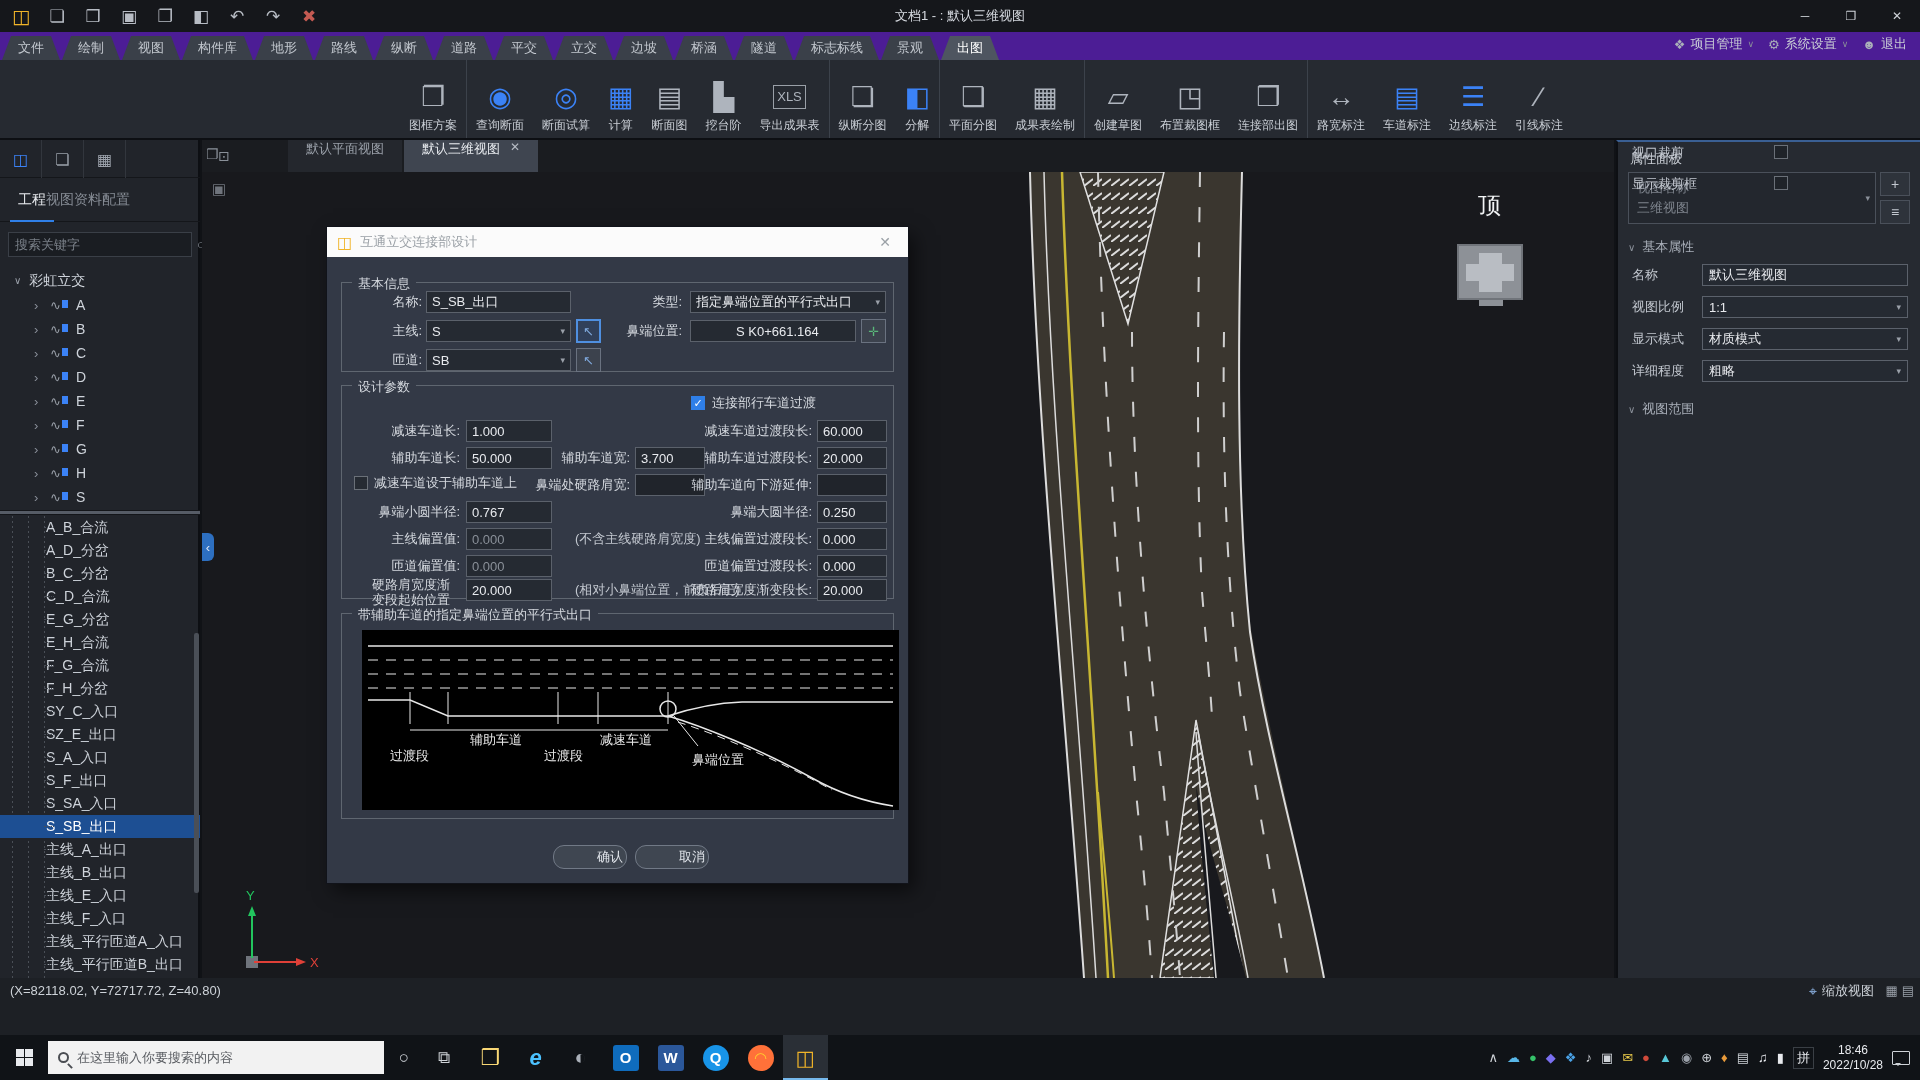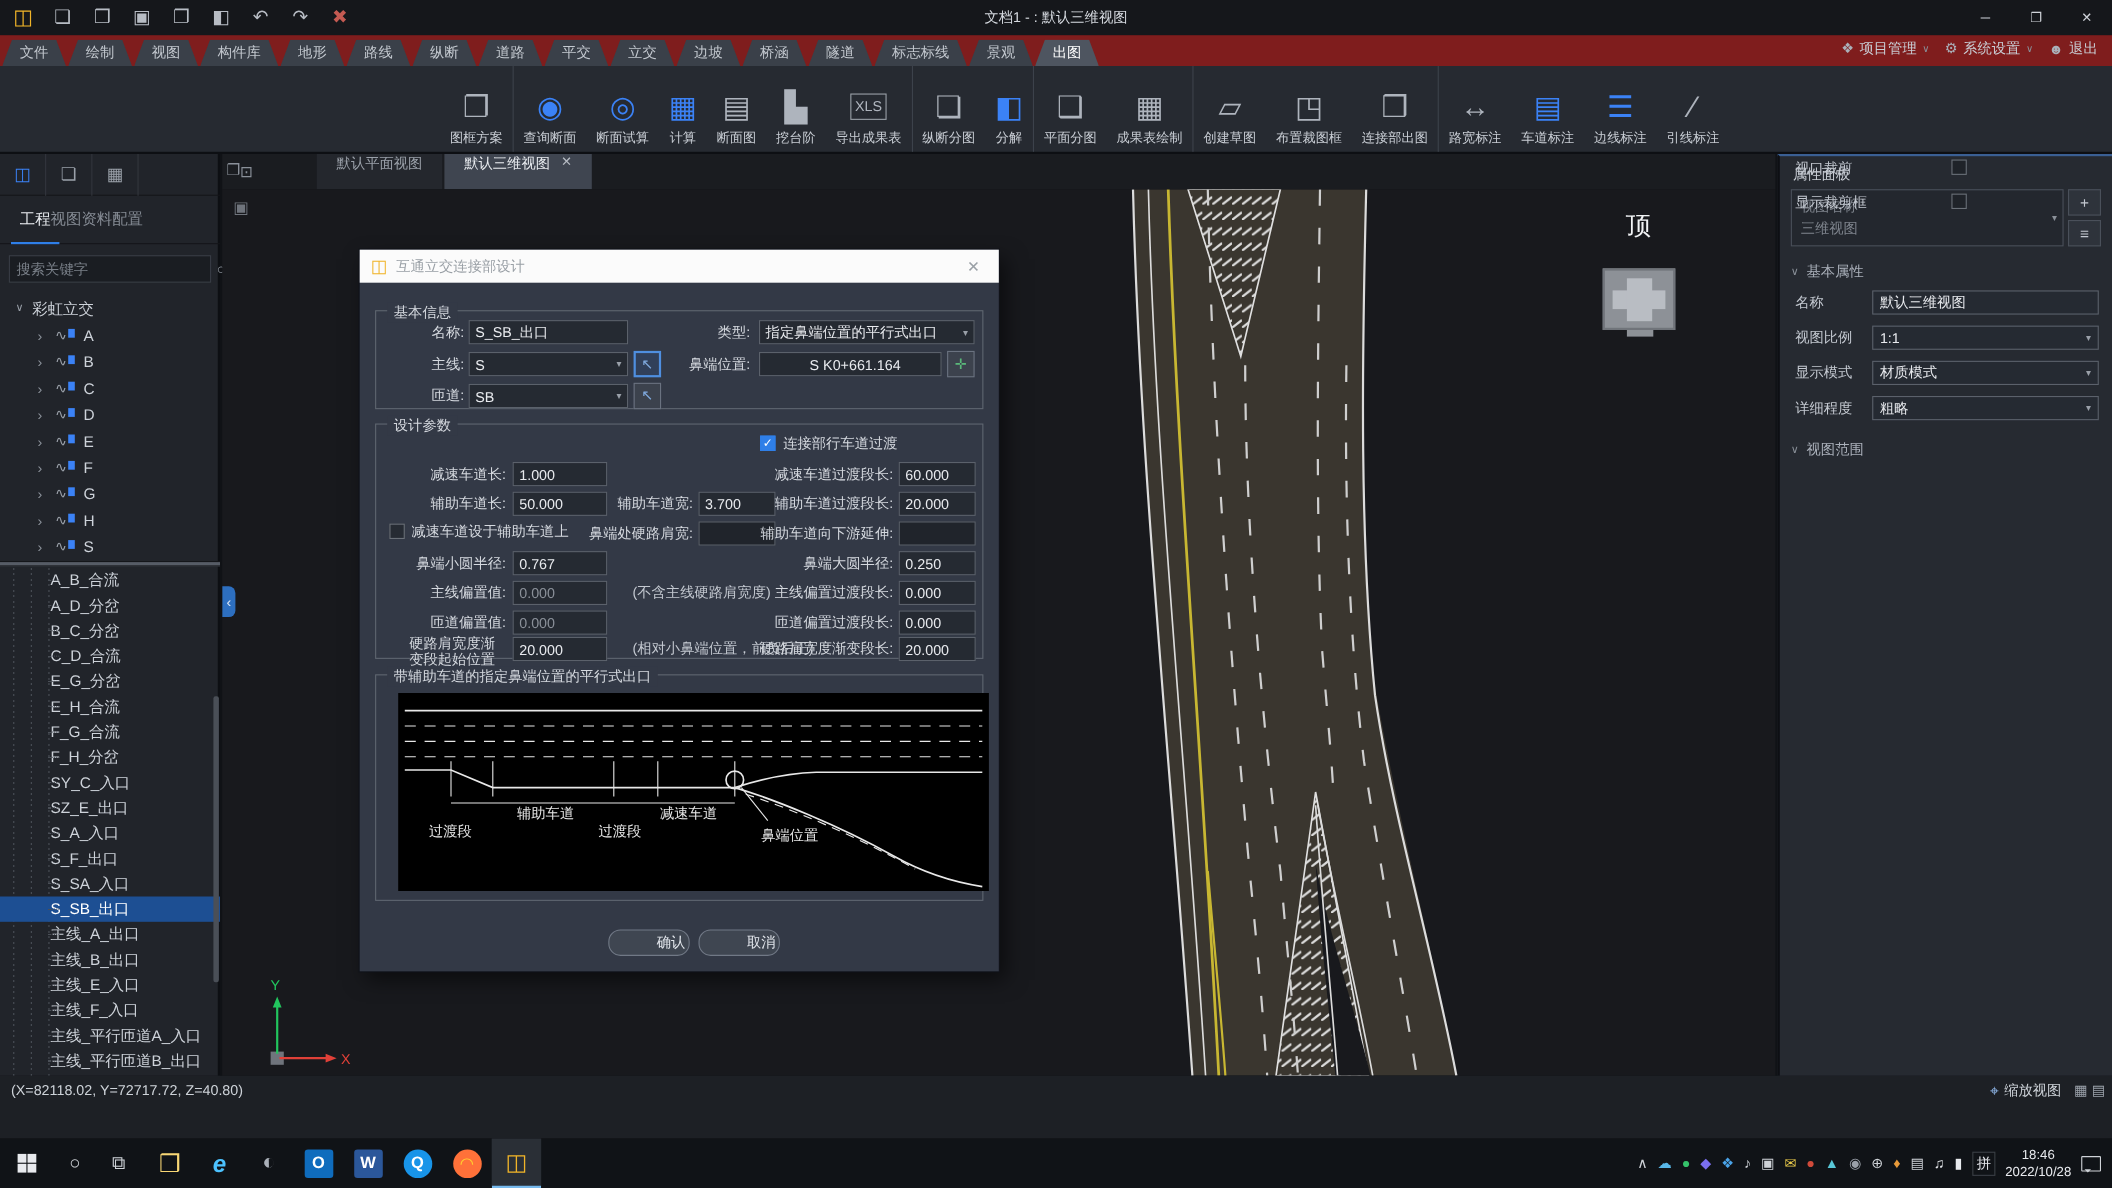--- a/index.html
+++ b/index.html
@@ -13,21 +13,21 @@
     display:flex; align-items:center; }
   #quickbar { display:flex; align-items:center; gap:14px; padding-left:10px; }
   .qicon { font-size:17px; color:#b7bcc4; width:22px; text-align:center; cursor:default; }
   .qicon.brand { color:#f0b429; font-weight:bold; font-size:19px; }
   .qicon.danger { color:#c45a52; }
   #win-title { position:absolute; left:0; right:0; text-align:center; color:#d6dae0; font-size:13px; }
   #win-controls { position:absolute; right:0; top:0; height:32px; display:flex; }
   .wbtn { width:46px; height:32px; color:#cfd3d9; font-size:12px; display:flex; align-items:center; justify-content:center; }
 
   
-  #tabrow { position:absolute; left:0; top:32px; width:1920px; height:28px; background:#7f1d1d; display:flex; align-items:flex-end; padding-left:2px; }
+  #tabrow { position:absolute; left:0; top:32px; width:1920px; height:28px; background:#4c1d95; display:flex; align-items:flex-end; padding-left:2px; }
   .rtab { height:24px; padding:0 16px; margin-right:2px; display:flex; align-items:center; font-size:13px;
     color:#c3c8cf; background:#3a4049; clip-path:polygon(9px 0,calc(100% - 9px) 0,100% 100%,0 100%); }
   .rtab.active { background:#4e5560; color:#ffffff; }
   #ribbon-right { position:absolute; right:8px; top:3px; display:flex; align-items:center; gap:14px; }
   .rrbtn { display:flex; align-items:center; gap:5px; color:#c9ced5; font-size:13px; }
   .rrbtn .g { font-size:13px; color:#aab0b9; }
   .rrbtn .dd { font-size:9px; color:#8a9099; }
 
   
   #toolbar { position:absolute; left:0; top:60px; width:1920px; height:80px; background:#262a31;
@@ -751,20 +751,24 @@
 
   <div id="taskbar">
     <div id="start">
       <span class="wgrid">
           <i></i>
           <i></i>
           <i></i>
           <i></i>
         </span>
     </div>
+    <div id="tb-search">
+      <span class="ring"></span>
+      <input placeholder="在这里输入你要搜索的内容" style="">
+    </div>
     <span class="tb-circ">○</span>
     <span class="tb-circ">⧉</span>
     <div id="tb-apps">
 
         <div class="tbapp">
           <span class="ic" style=";color:#f8d775;font-size:22px">❒</span>
         </div>
 
         <div class="tbapp">
           <span class="ic" style=";color:#4cc2ff;font-style:italic;font-size:22px">e</span>

